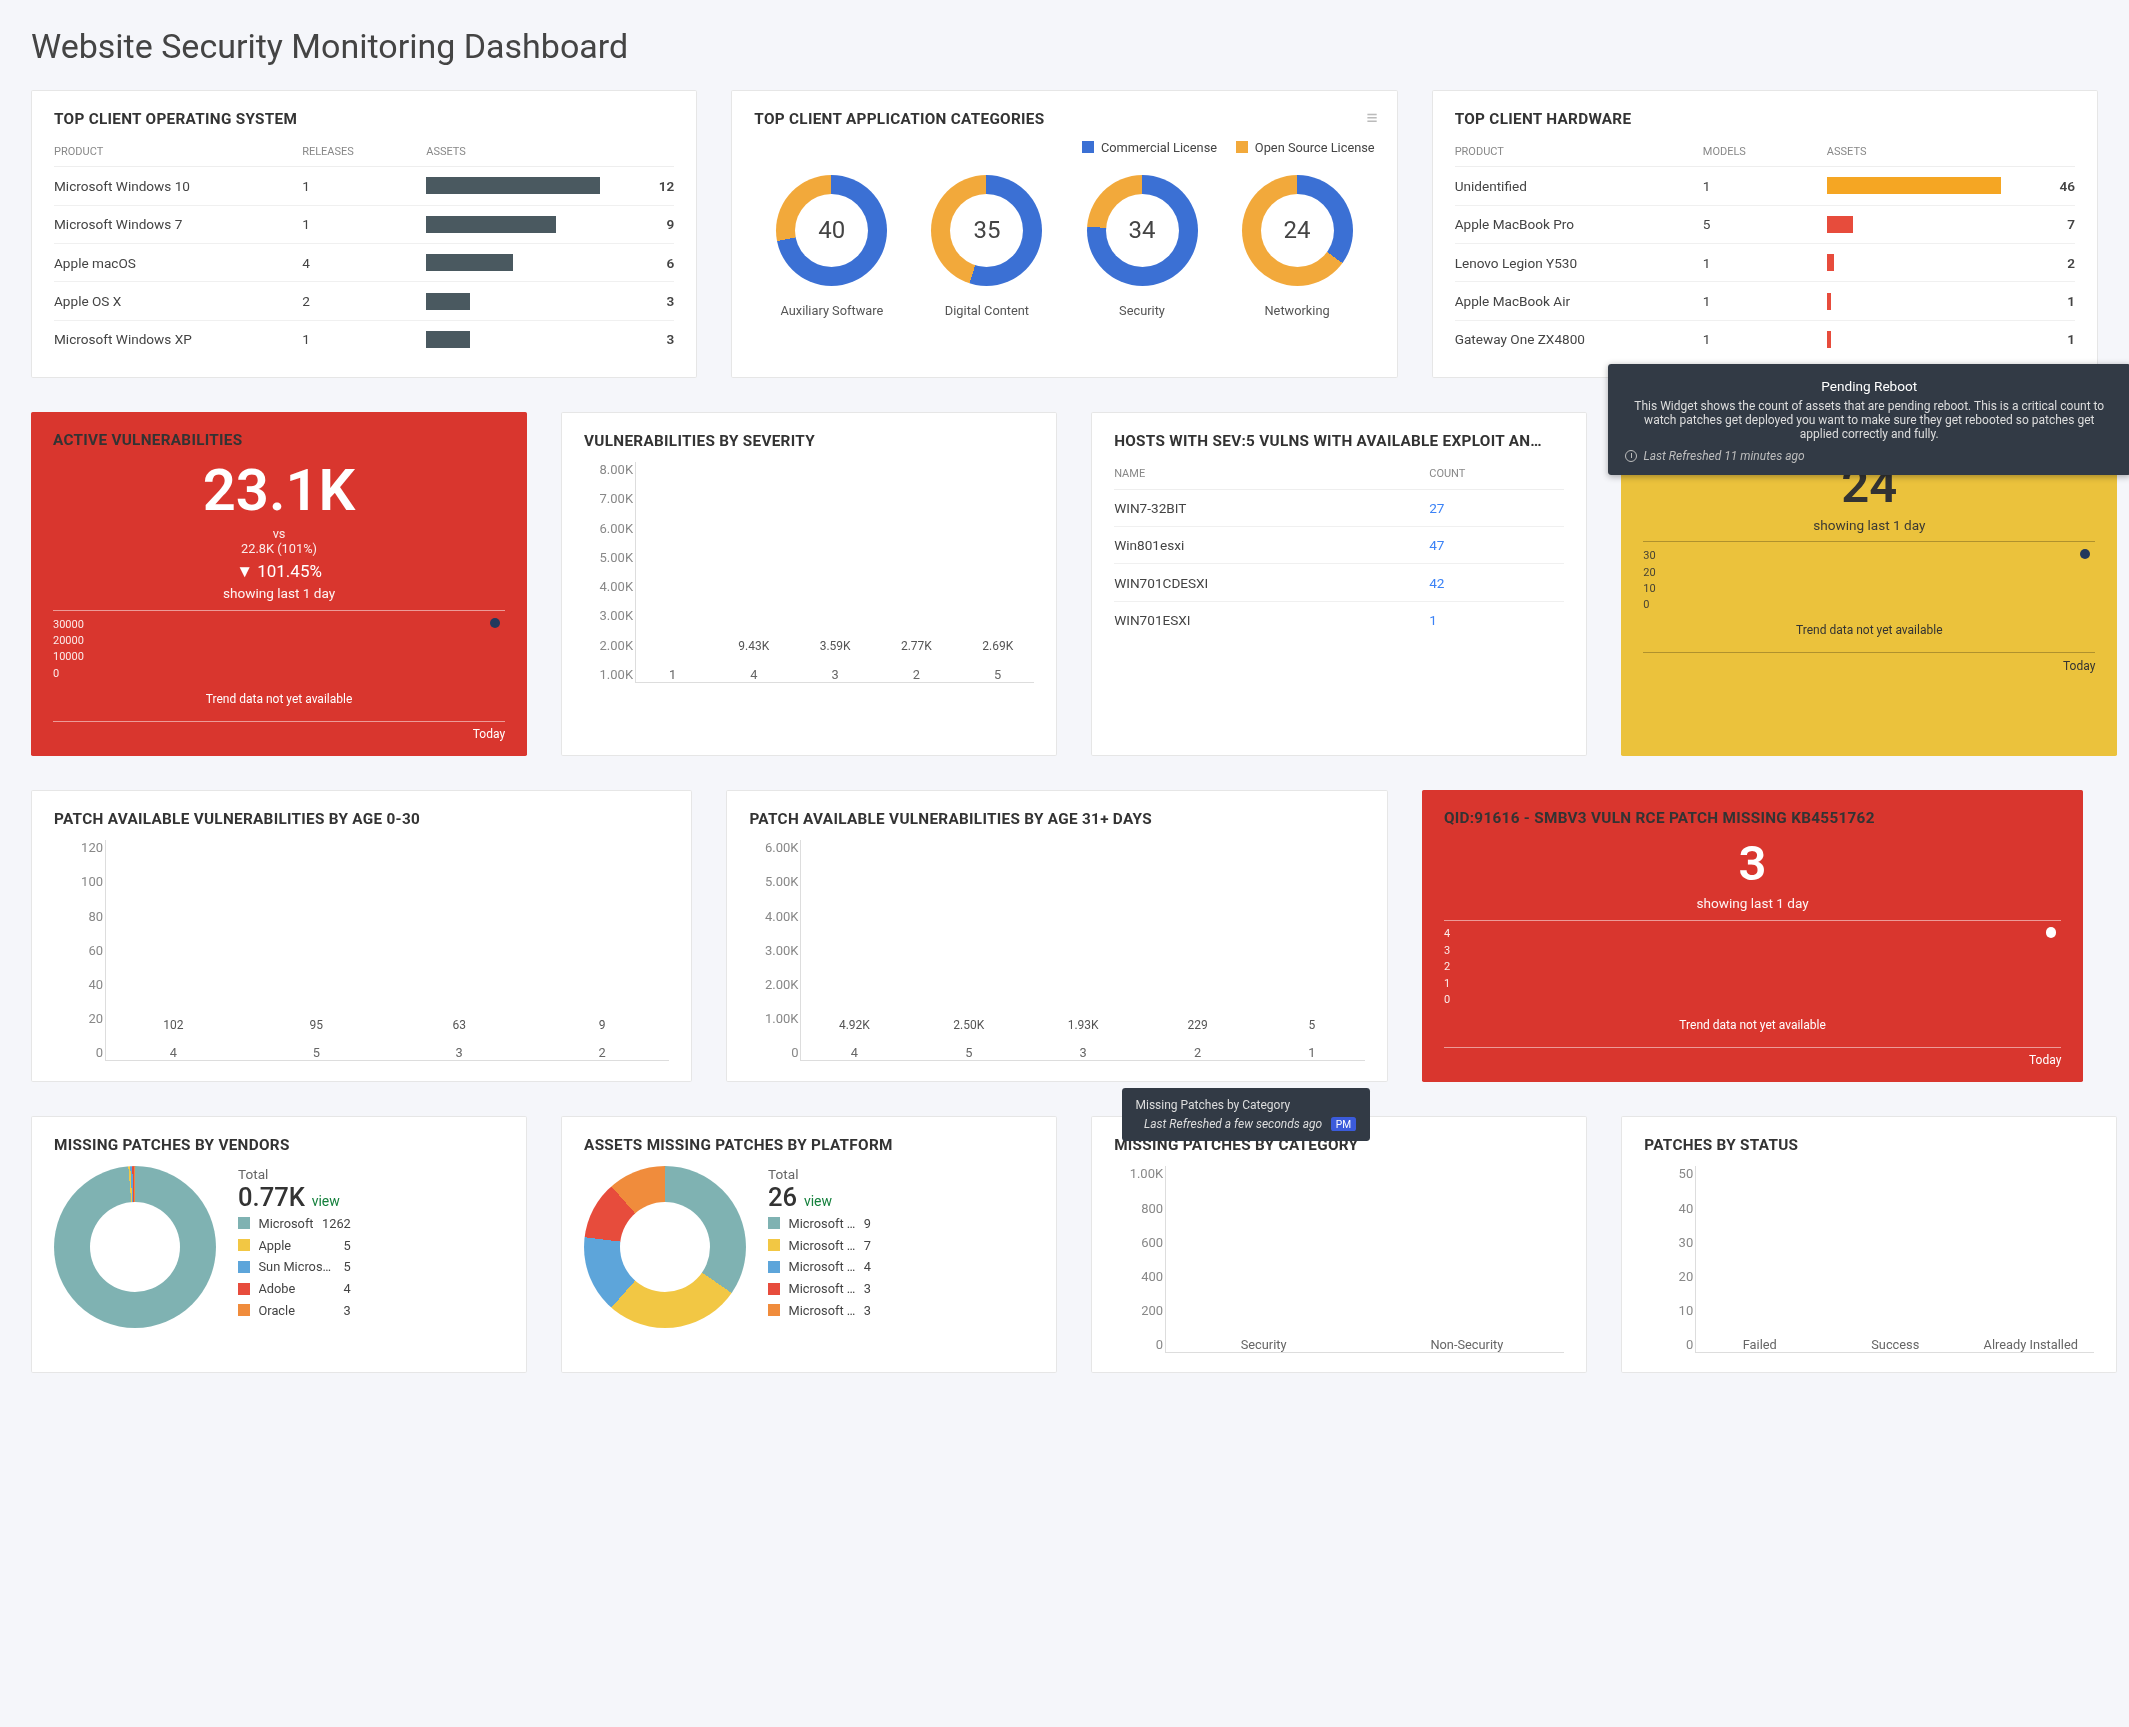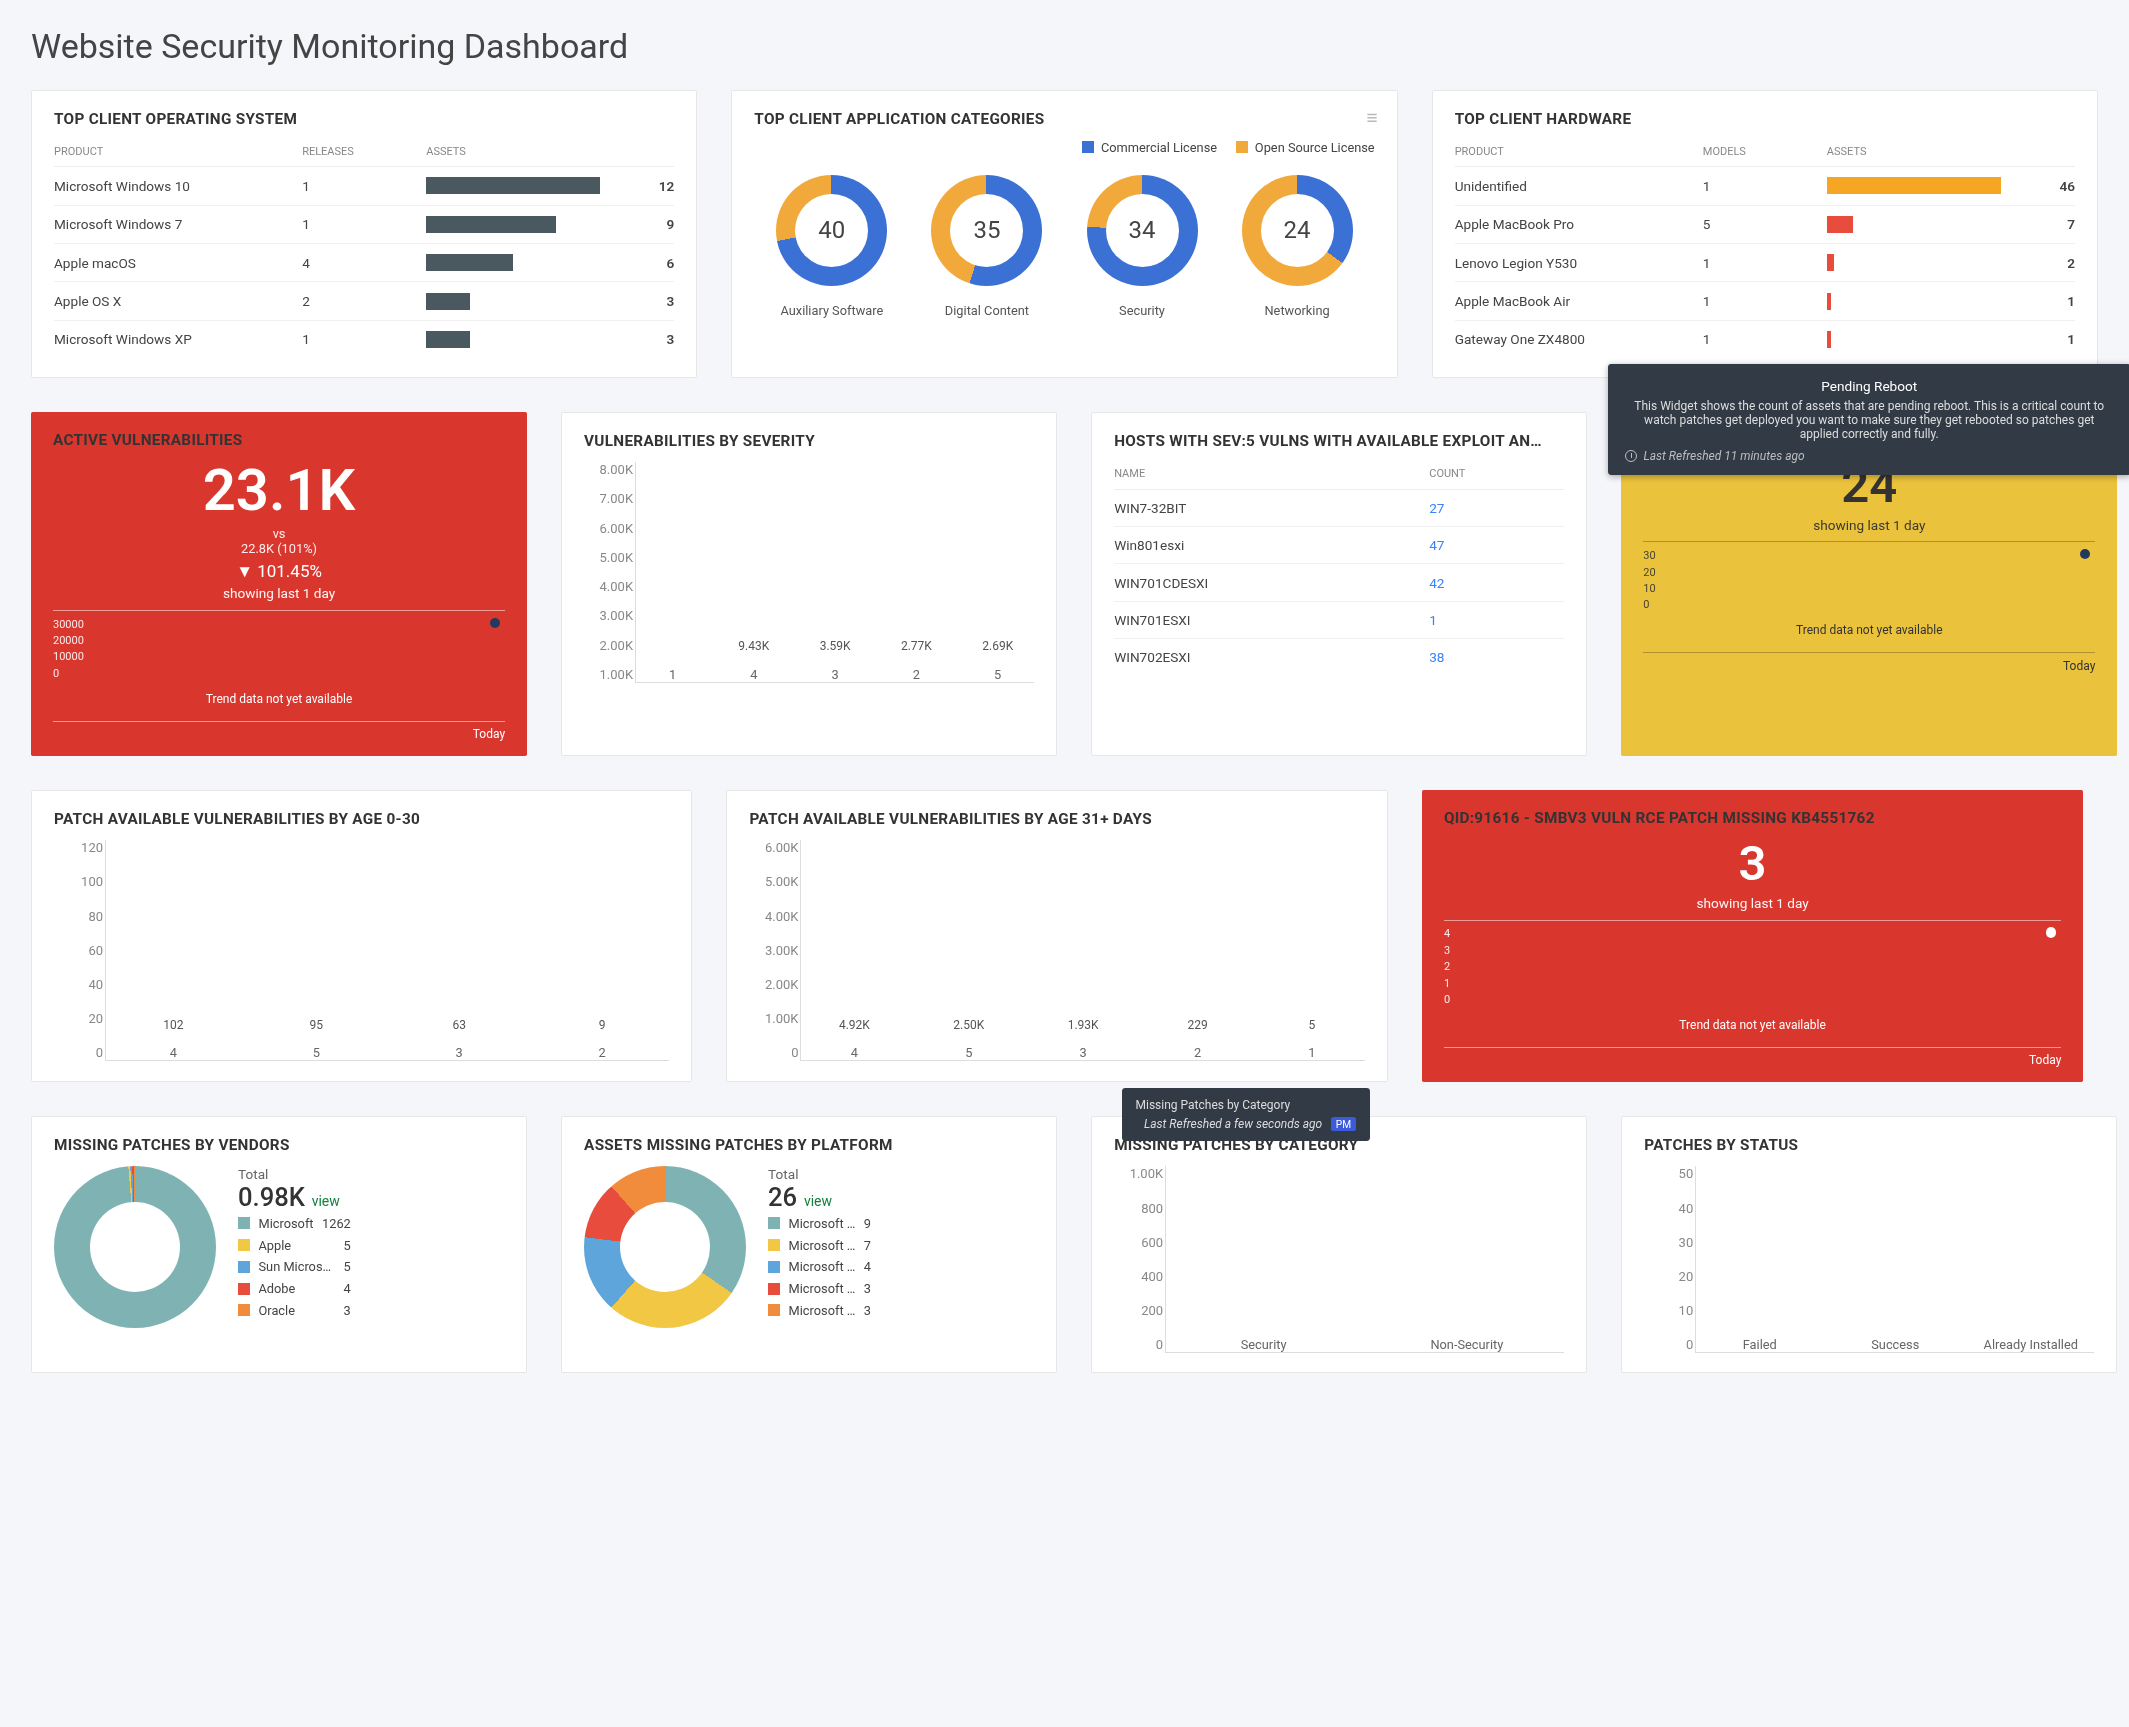--- a/index.html
+++ b/index.html
@@ -321,24 +321,20 @@
               <div class="col-cnt"><a href="#">47</a></div>
             </div>
             <div class="tbl-row">
               <div class="col-prod">WIN701CDESXI</div>
               <div class="col-cnt"><a href="#">42</a></div>
             </div>
             <div class="tbl-row">
               <div class="col-prod">WIN701ESXI</div>
               <div class="col-cnt"><a href="#">1</a></div>
             </div>
-            <div class="tbl-row">
-              <div class="col-prod">WIN702ESXI</div>
-              <div class="col-cnt"><a href="#">38</a></div>
-            </div>
           </div>
       </div>
     </div>
 
     <div class="card kpi yellow" style="flex:0 0 24%; position:relative;">
       <div class="tooltip">
         <div class="tt-title">Pending Reboot</div>
         <div>This Widget shows the count of assets that are pending reboot. This is a critical count to watch patches get deployed you want to make sure they get rebooted so patches get applied correctly and fully.</div>
         <div class="tt-refresh">
           <span class="clock"></span>
@@ -470,21 +466,21 @@
   </div>
 
   <div class="row">
     <div class="card" style="flex:0 0 24%;">
       <div class="card-title">MISSING PATCHES BY VENDORS</div>
       <div class="pie-layout">
         <div class="multi-donut" id="donut-vendors" style="background: conic-gradient(rgb(127, 178, 178) 0deg, rgb(127, 178, 178) 355.215deg, rgb(242, 199, 68) 355.215deg, rgb(242, 199, 68) 356.622deg, rgb(93, 165, 218) 356.622deg, rgb(93, 165, 218) 358.03deg, rgb(231, 76, 60) 358.03deg, rgb(231, 76, 60) 359.156deg, rgb(240, 140, 60) 359.156deg, rgb(240, 140, 60) 360deg);"></div>
         <div>
           <div class="pie-total">
             <span>Total</span><br>
-            <span class="n">0.98K</span>
+            <span class="n">0.77K</span>
             <a href="#">view</a>
           </div>
           <div class="pie-legend" id="leg-vendors">
               <div class="item">
                 <span class="sw" style="background:#7fb2b2"></span>
                 <span class="name">Microsoft</span>
                 <span class="val">1262</span>
               </div>
               <div class="item">
                 <span class="sw" style="background:#f2c744"></span>

